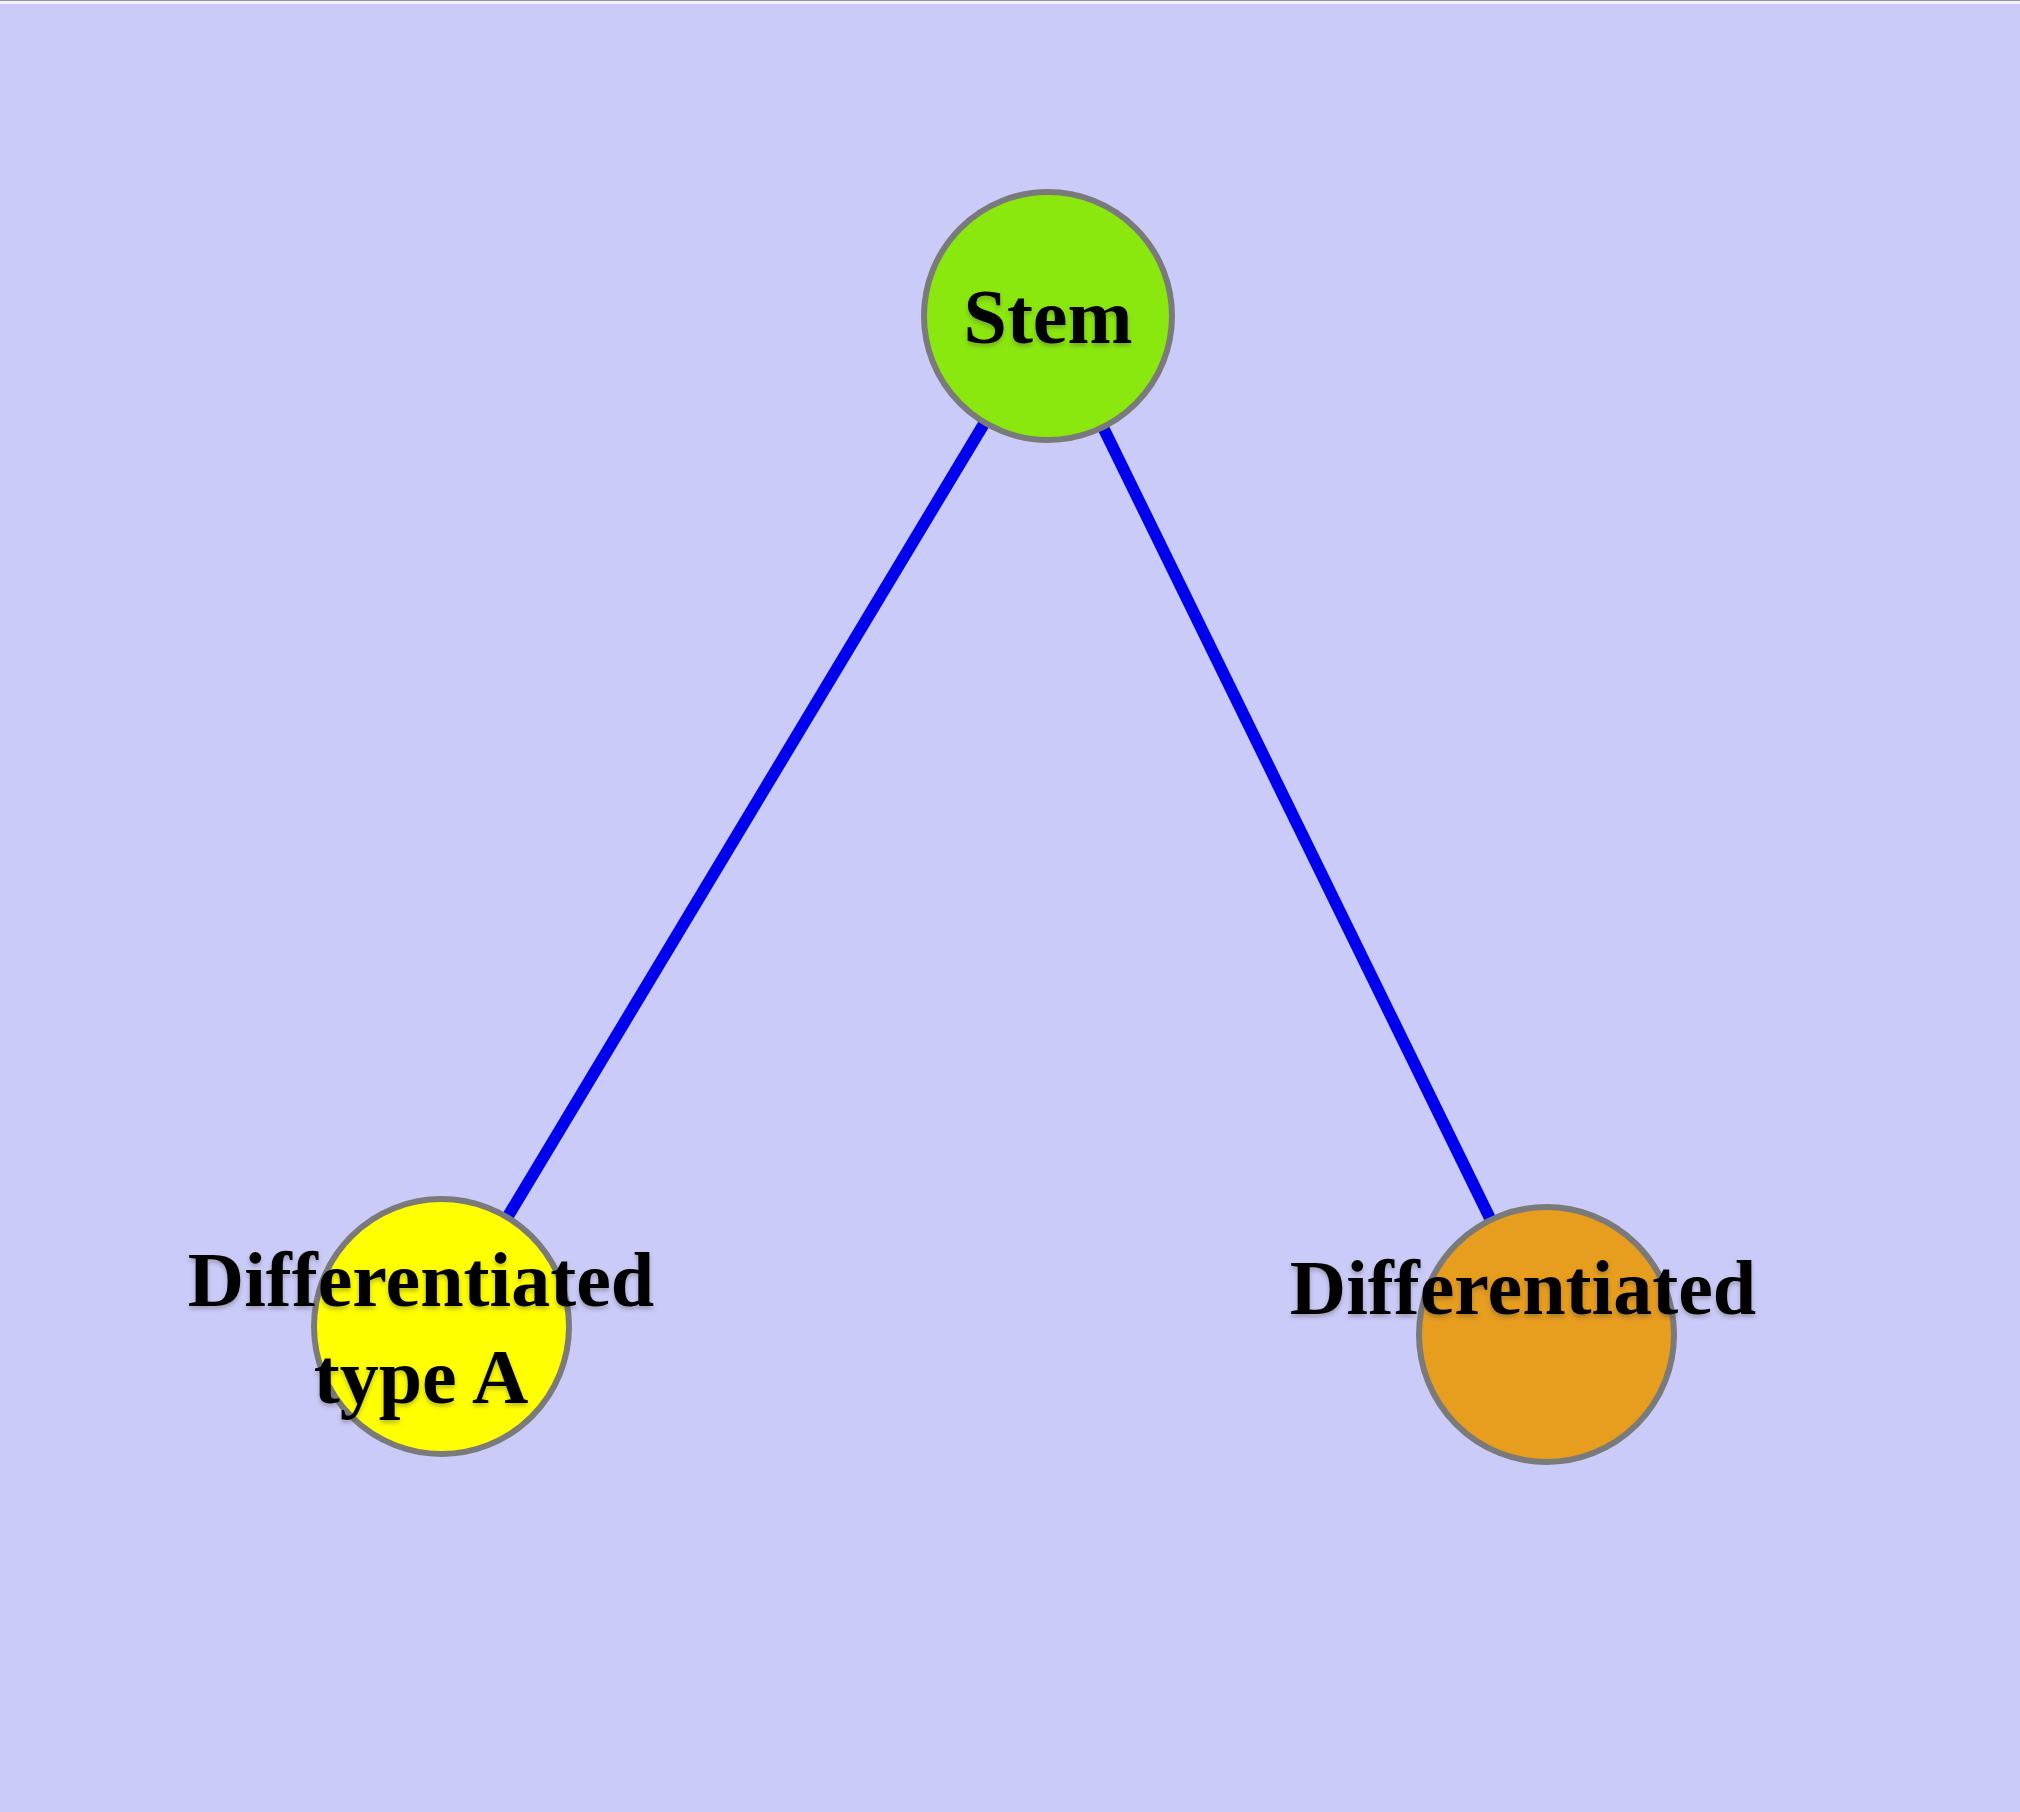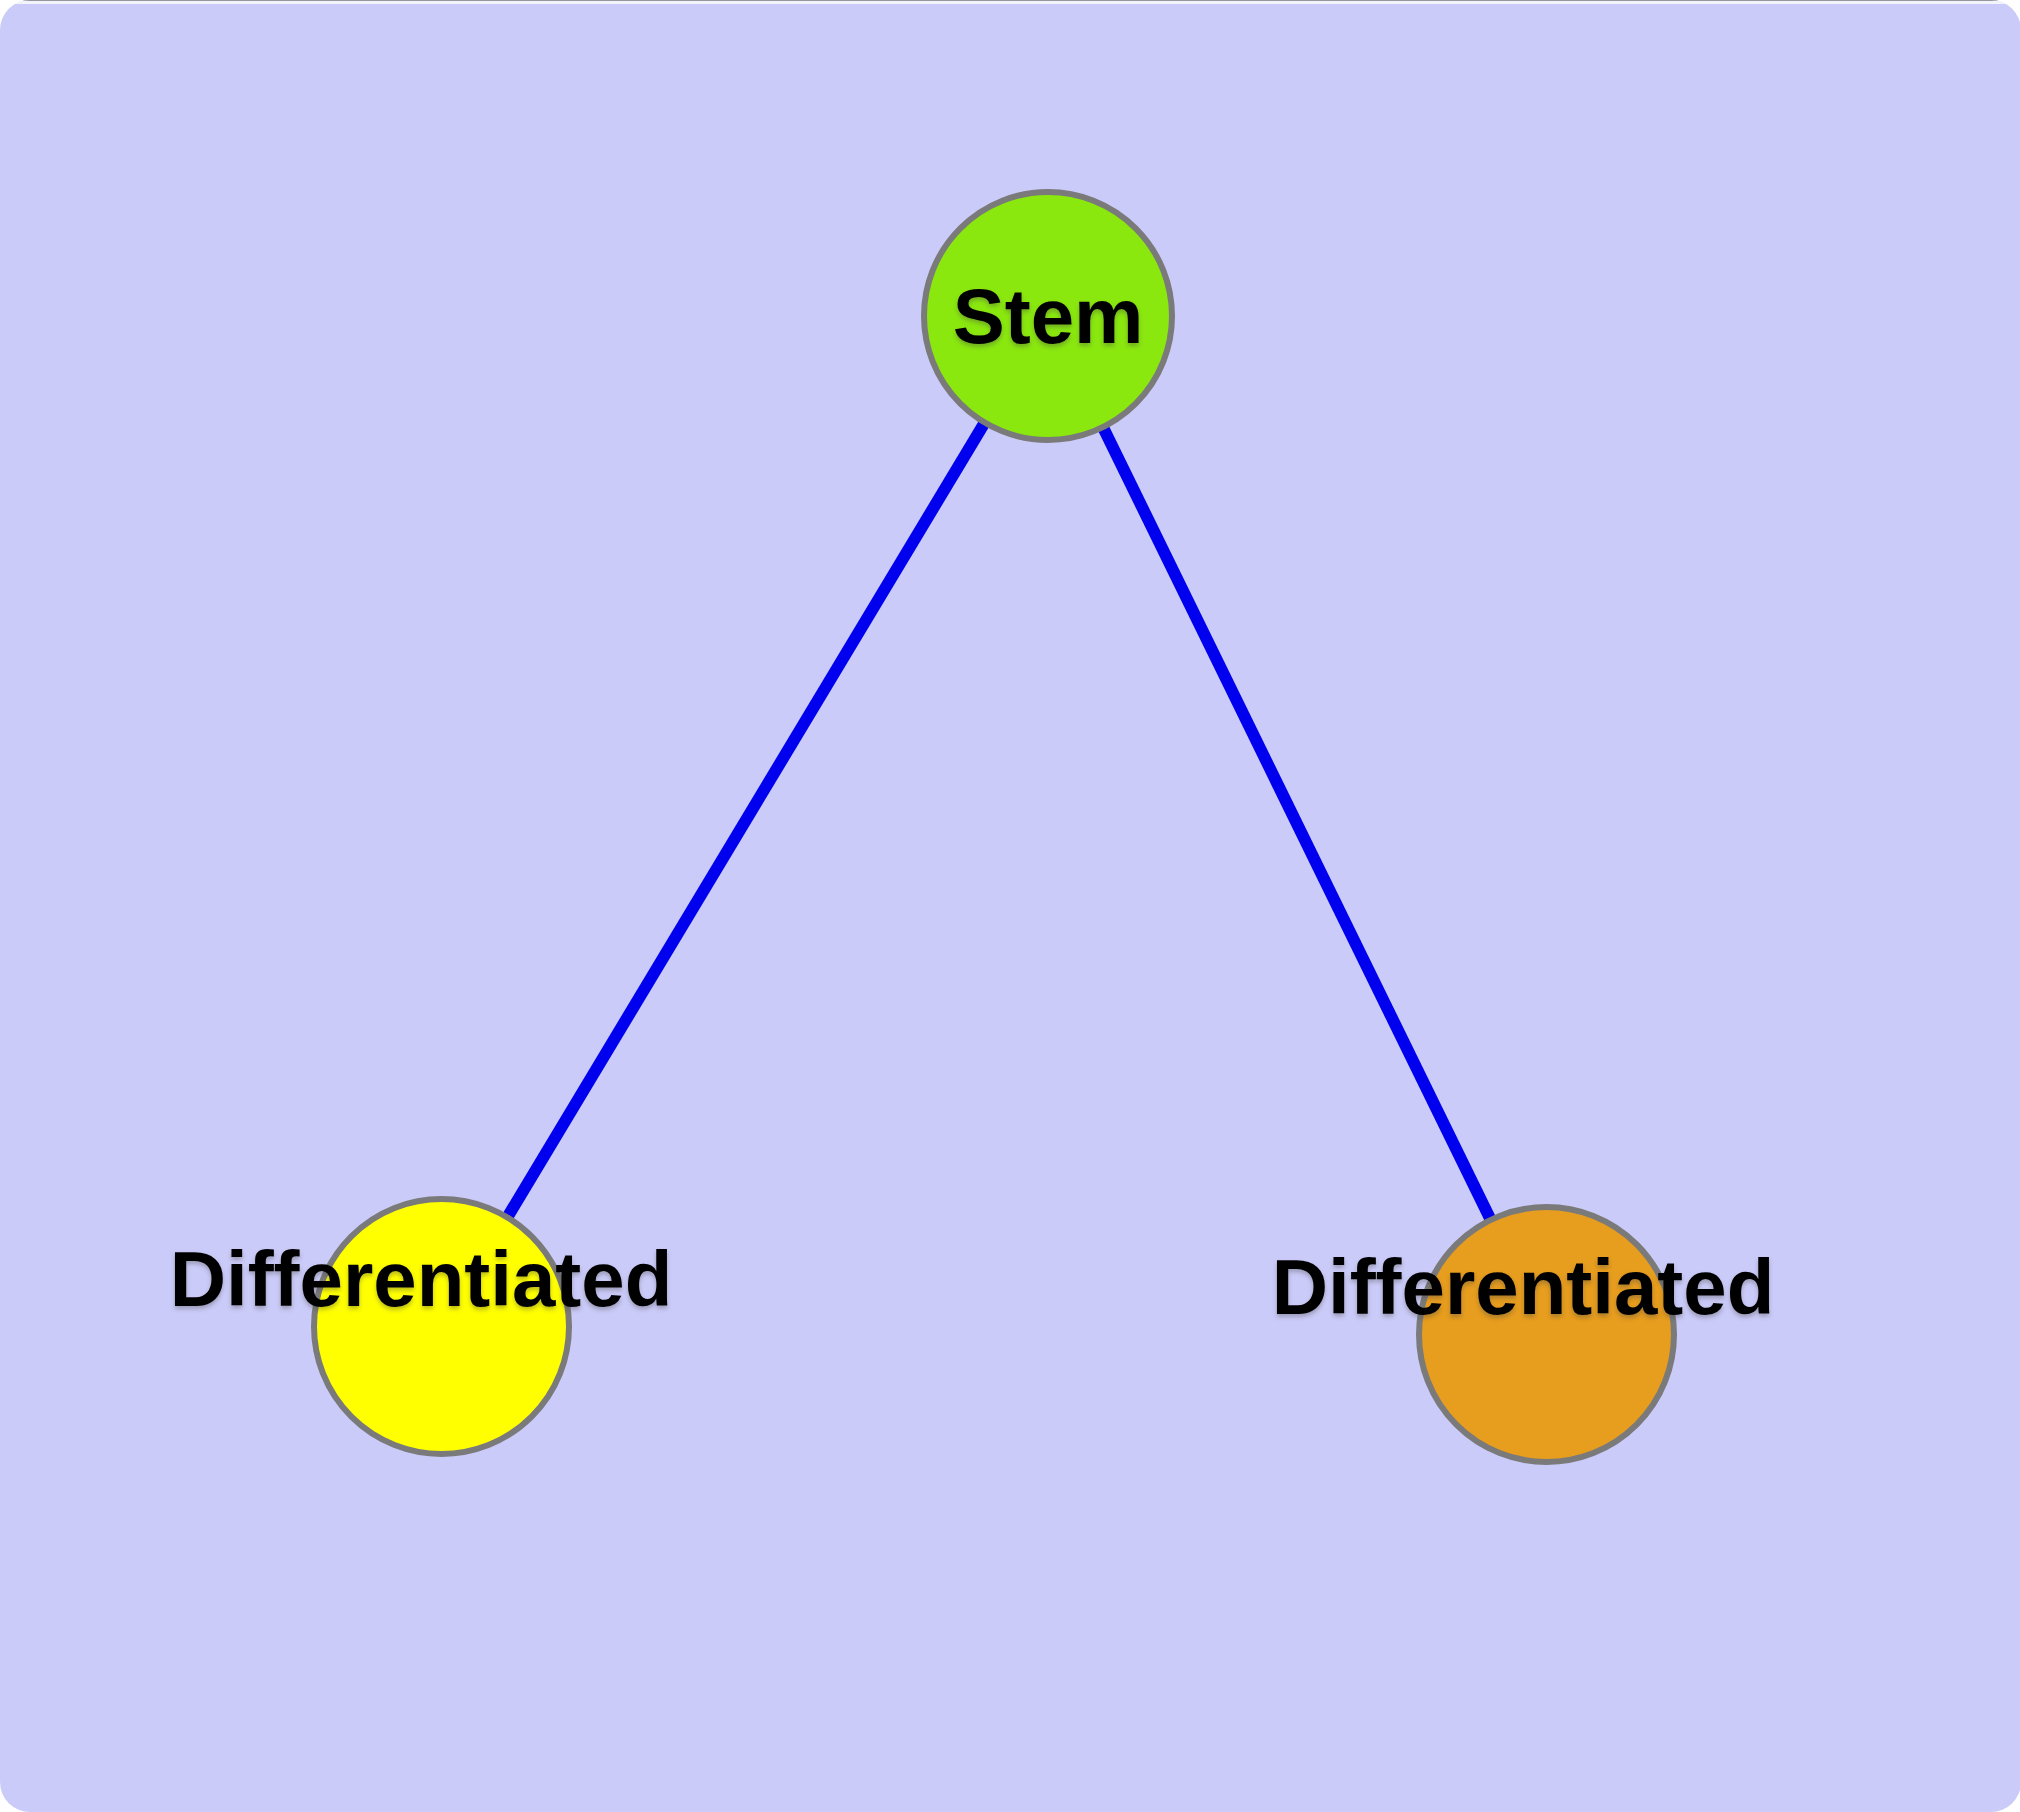--- a/index.html
+++ b/index.html
@@ -5,22 +5,21 @@
   html, body {
     margin: 0;
     padding: 0;
     background: #ffffff;
   }
   #canvas {
     position: relative;
     width: 2021px;
     height: 1812px;
     overflow: hidden;
-    font-family: Liberation Sans, sans-serif;
-    border-radius: 30px;
+    font-family: Liberation Serif, serif;
   }
   #top-strip {
     position: absolute;
     left: 0; top: 0;
     width: 100%;
     height: 4.2px;
     border-top: 0.8px solid #94949c;
     box-sizing: border-box;
   }
   #edges-svg {
@@ -89,20 +88,21 @@
   <div id="node-type-a-circle" class="node-circle" style="background-color: rgb(255, 255, 0); border-color: rgb(122, 122, 122);"></div>
 
   <div id="node-type-b-circle" class="node-circle" style="background-color: rgb(231, 157, 30); border-color: rgb(122, 122, 122);"></div>
 
   <div id="node-stem-label" class="node-label" style="color: rgb(0, 0, 0);">
     <span class="label-line">Stem</span>
   </div>
 
   <div id="node-type-a-label" class="node-label" style="color: rgb(0, 0, 0);">
     <span class="label-line">Differentiated</span>
+    <span class="label-line">type A</span>
   </div>
 
   <div id="node-type-b-label" class="node-label" style="color: rgb(0, 0, 0);">
     <span class="label-line">Differentiated</span>
   </div>
 
   <div id="top-strip" style="background: rgb(243, 243, 251);"></div>
 
 </div>
 

